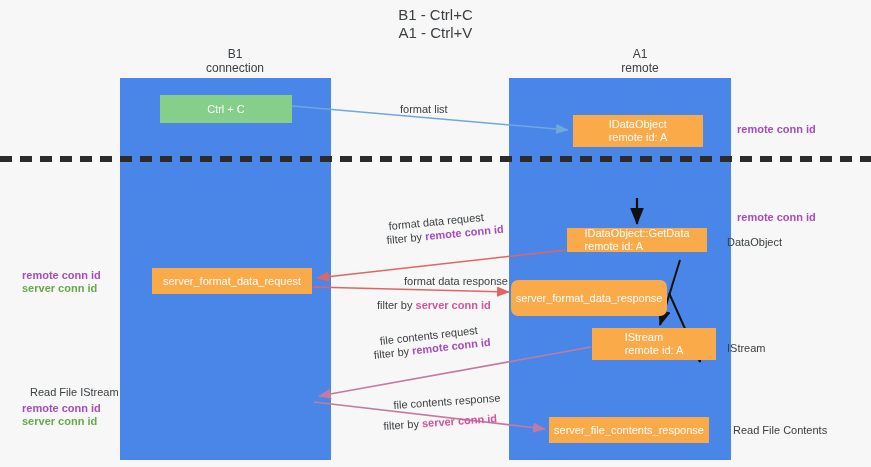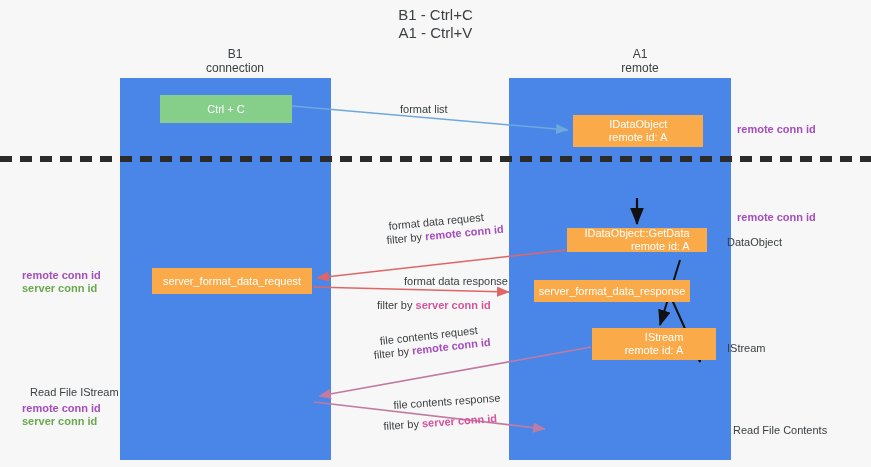--- a/index.html
+++ b/index.html
@@ -62,33 +62,33 @@
   
   .node {
     box-sizing: border-box;
     color: #ffffff;
     font-size: 11px;
     line-height: 13px;
     display: flex;
     flex-direction: column;
     align-items: center;
     justify-content: center;
-    text-align: right;
+    text-align: left;
     white-space: pre-line;
     padding: 2px 20px;
   }
   .node.green  { background: #85cf8b; }
   .node.orange { background: #fbaa49; }
 
   #n-ctrlc  { left: 160px; top: 95px;  width: 132px; height: 28px; }
   #n-idobj  { left: 573px; top: 115px; width: 130px; height: 32px; }
   #n-ctrlv  { left: 578px; top: 172px; width: 118px; height: 26px; }
   #n-getdata{ left: 567px; top: 228px; width: 140px; height: 24px; }
   #n-sfdreq { left: 152px; top: 268px; width: 160px; height: 26px; }
-  #n-sfdres { left: 534px; top: 280px; width: 156px; height: 22px; }
+  #n-sfdres { left: 511px; top: 280px; width: 156px; height: 36px; border-radius: 7px; }
   #n-istream{ left: 592px; top: 328px; width: 124px; height: 32px; }
   #n-sfcreq { left: 150px; top: 383px; width: 164px; height: 26px; }
   #n-sfcres { left: 549px; top: 417px; width: 160px; height: 26px; }
 
   
   .side-note {
     font-size: 11px;
     line-height: 13px;
     white-space: pre-line;
   }
@@ -182,20 +182,21 @@
 
   <div class="abs node green" id="n-ctrlc">Ctrl + C</div>
   <div class="abs node orange" id="n-idobj">IDataObject
 remote id: A</div>
   <div class="abs node orange" id="n-getdata">IDataObject::GetData
 remote id: A</div>
   <div class="abs node orange" id="n-sfdreq">server_format_data_request</div>
   <div class="abs node orange" id="n-sfdres">server_format_data_response</div>
   <div class="abs node orange" id="n-istream">IStream
 remote id: A</div>
+  <div class="abs node orange" id="n-sfcres">server_file_contents_response</div>
 
   <div class="abs edge-label" id="lbl-formatlist">format list</div>
 
   <div class="abs edge-label" id="lbl-fdreq">format data request</div>
   <div class="abs edge-label" id="lbl-fdreq2"><span>filter by </span><span class="hi-purple">remote conn id</span></div>
 
   <div class="abs edge-label" id="lbl-fdres">format data response</div>
   <div class="abs edge-label" id="lbl-fdres2"><span>filter by </span><span class="hi-pink">server conn id</span></div>
 
   <div class="abs edge-label" id="lbl-fcreq">file contents request</div>

